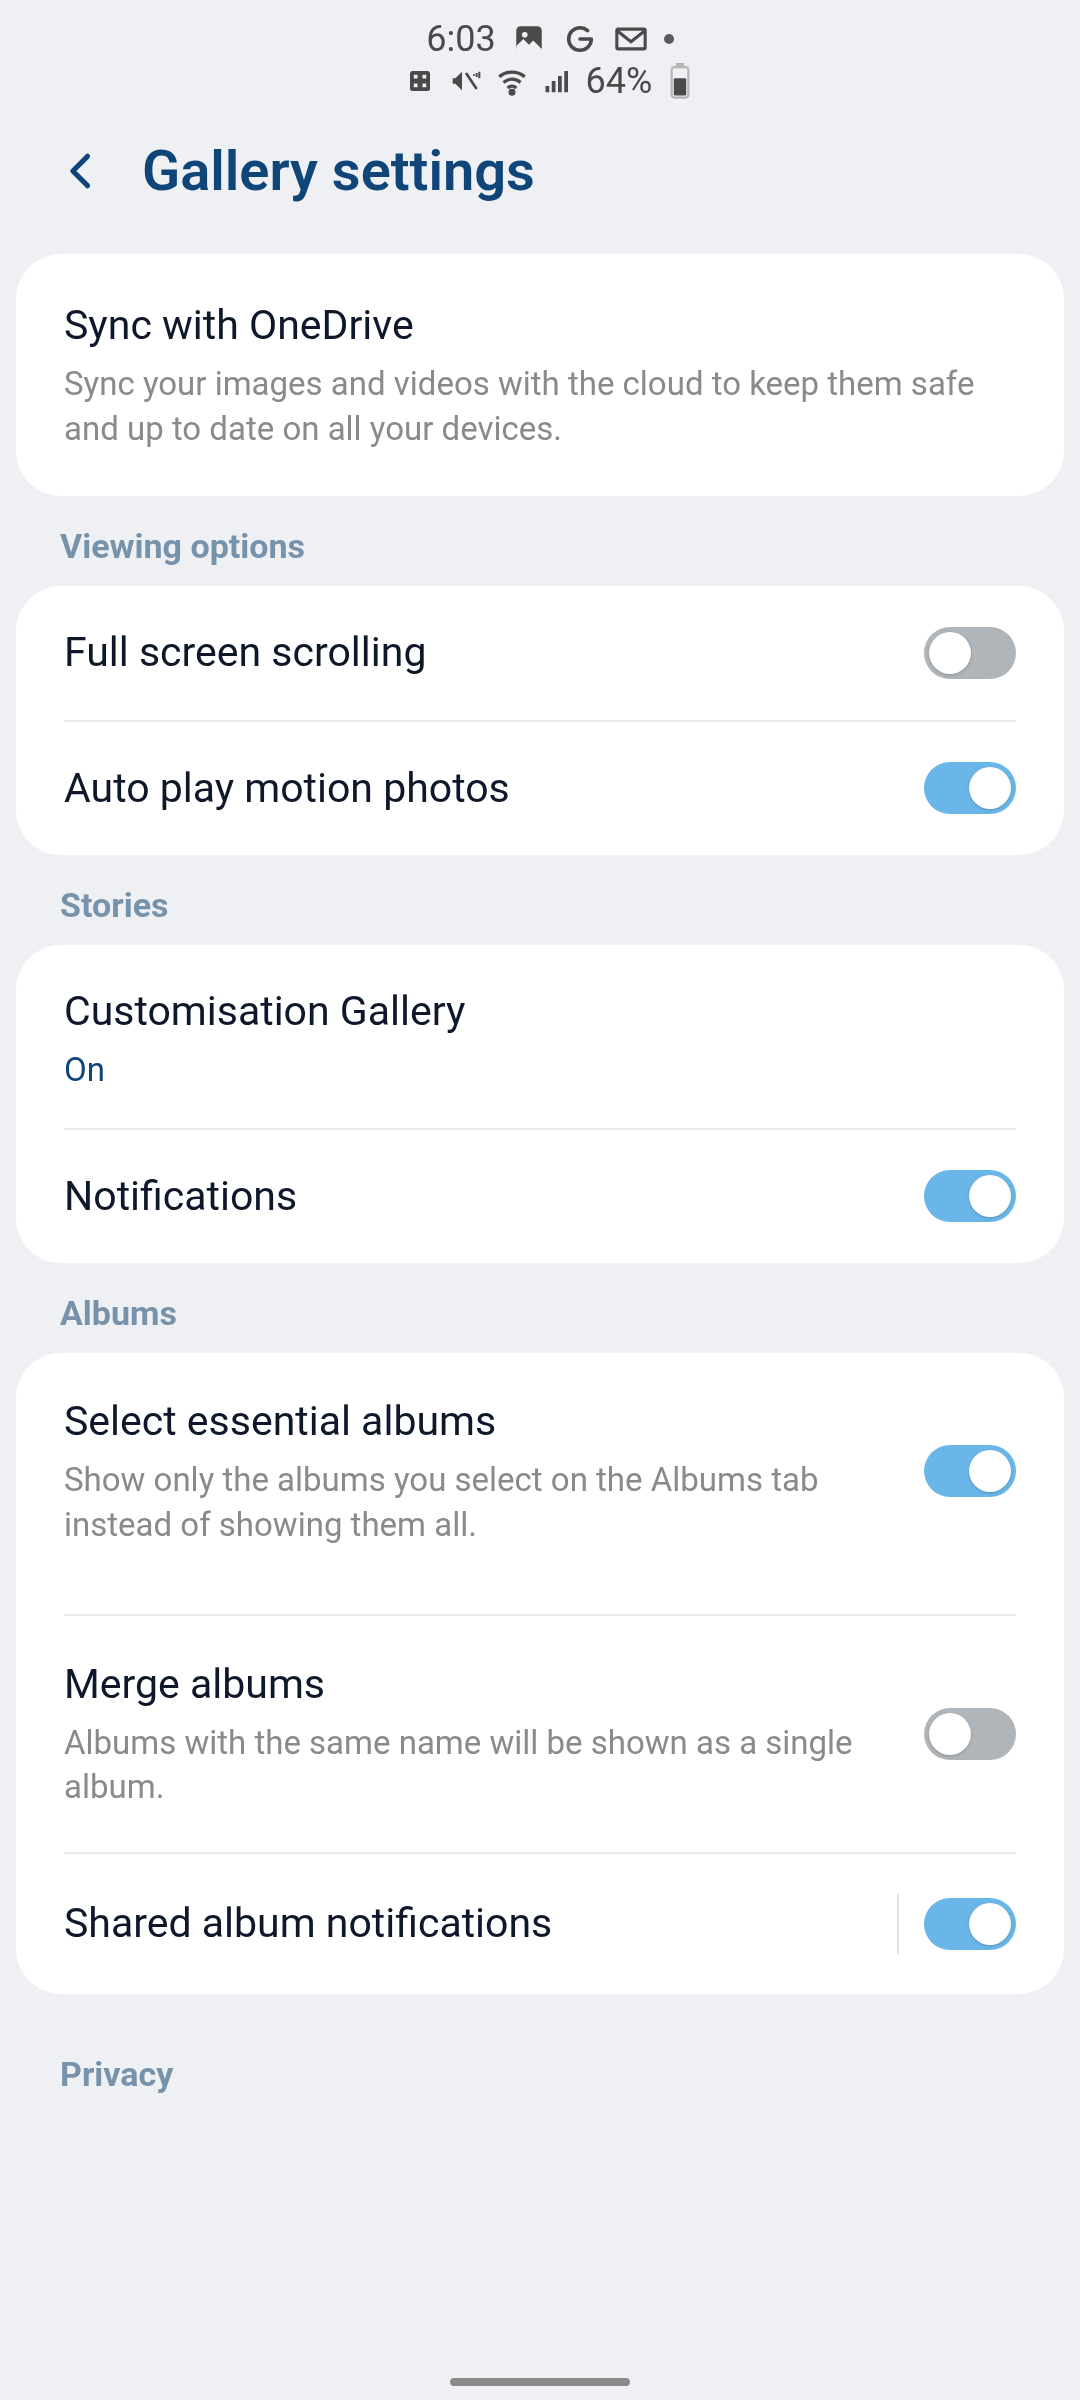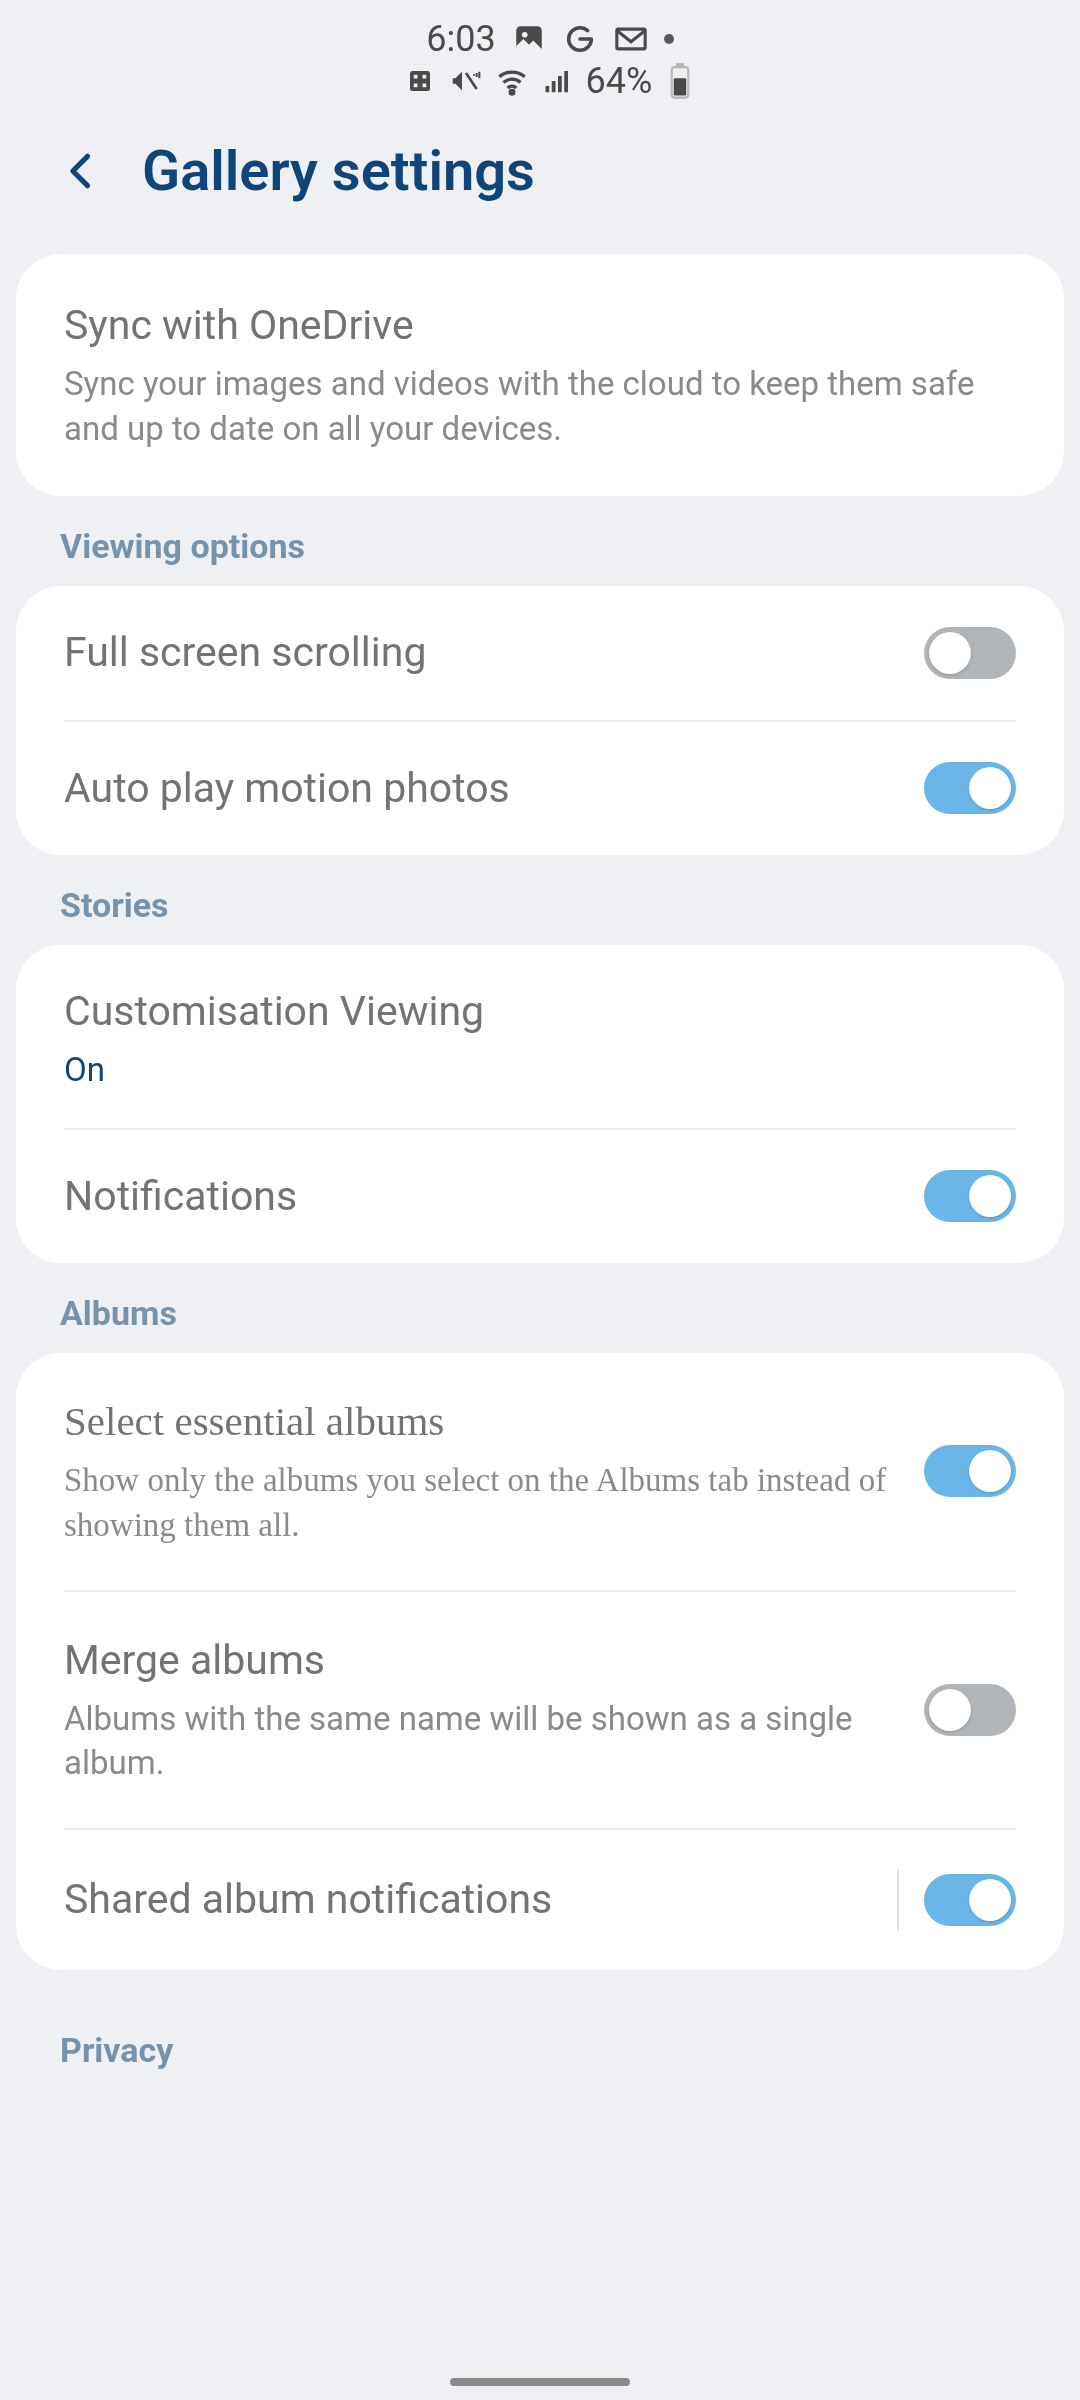--- a/index.html
+++ b/index.html
@@ -88,21 +88,21 @@
       padding: 40px 48px;
       min-height: 100px;
     }
     .row-txt {
       flex: 1;
       padding-right: 30px;
     }
     .row-title {
       font-size: 41px;
       font-weight: 400;
-      color: #737373;
+      color: #0f172a;
       line-height: 1.3;
     }
     .row-sub {
       font-size: 33px;
       color: #8a8a8a;
       line-height: 1.35;
       margin-top: 10px;
     }
     .row-sub.accent {
       color: #10457a;
@@ -257,38 +257,38 @@
     <div class="toggle on">
         <div class="knob"></div>
       </div>
   </div>
 </div>
 
 <div class="section-header">Stories</div>
 <div class="card">
   <div class="row" style="padding-top:40px;padding-bottom:35px;">
     <div class="row-txt">
-      <div class="row-title">Customisation Viewing</div>
+      <div class="row-title">Customisation Gallery</div>
       <div class="row-sub accent">On</div>
     </div>
   </div>
   <div class="divider"></div>
   <div class="row">
     <div class="row-txt">
       <div class="row-title">Notifications</div>
     </div>
     <div class="toggle on">
         <div class="knob"></div>
       </div>
   </div>
 </div>
 
 <div class="section-header">Albums</div>
 <div class="card">
-  <div class="row" style="padding-top:42px;padding-bottom:42px;font-family:Liberation Serif, serif;">
+  <div class="row" style="padding-top:42px;padding-bottom:66px;">
     <div class="row-txt">
       <div class="row-title">Select essential albums</div>
       <div class="row-sub">Show only the albums you select on the Albums tab instead of showing them all.</div>
     </div>
     <div class="toggle on">
         <div class="knob"></div>
       </div>
   </div>
   <div class="divider"></div>
   <div class="row" style="padding-top:42px;padding-bottom:42px;">

